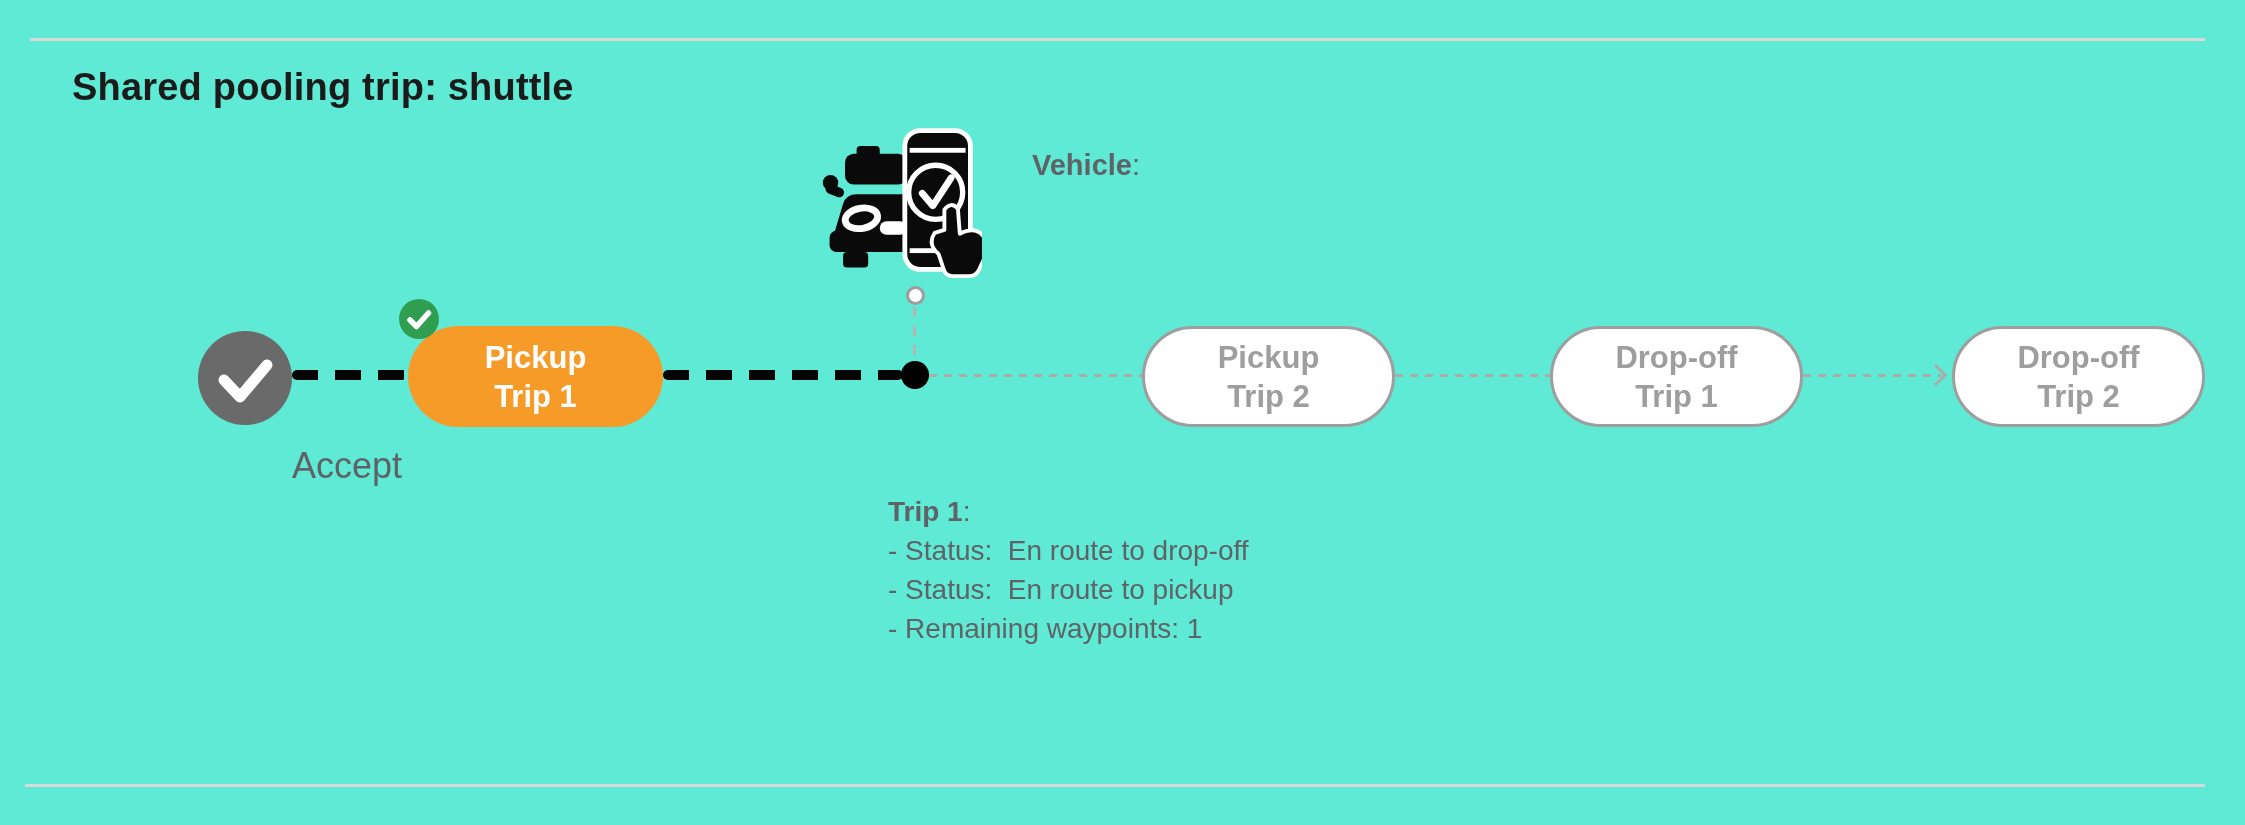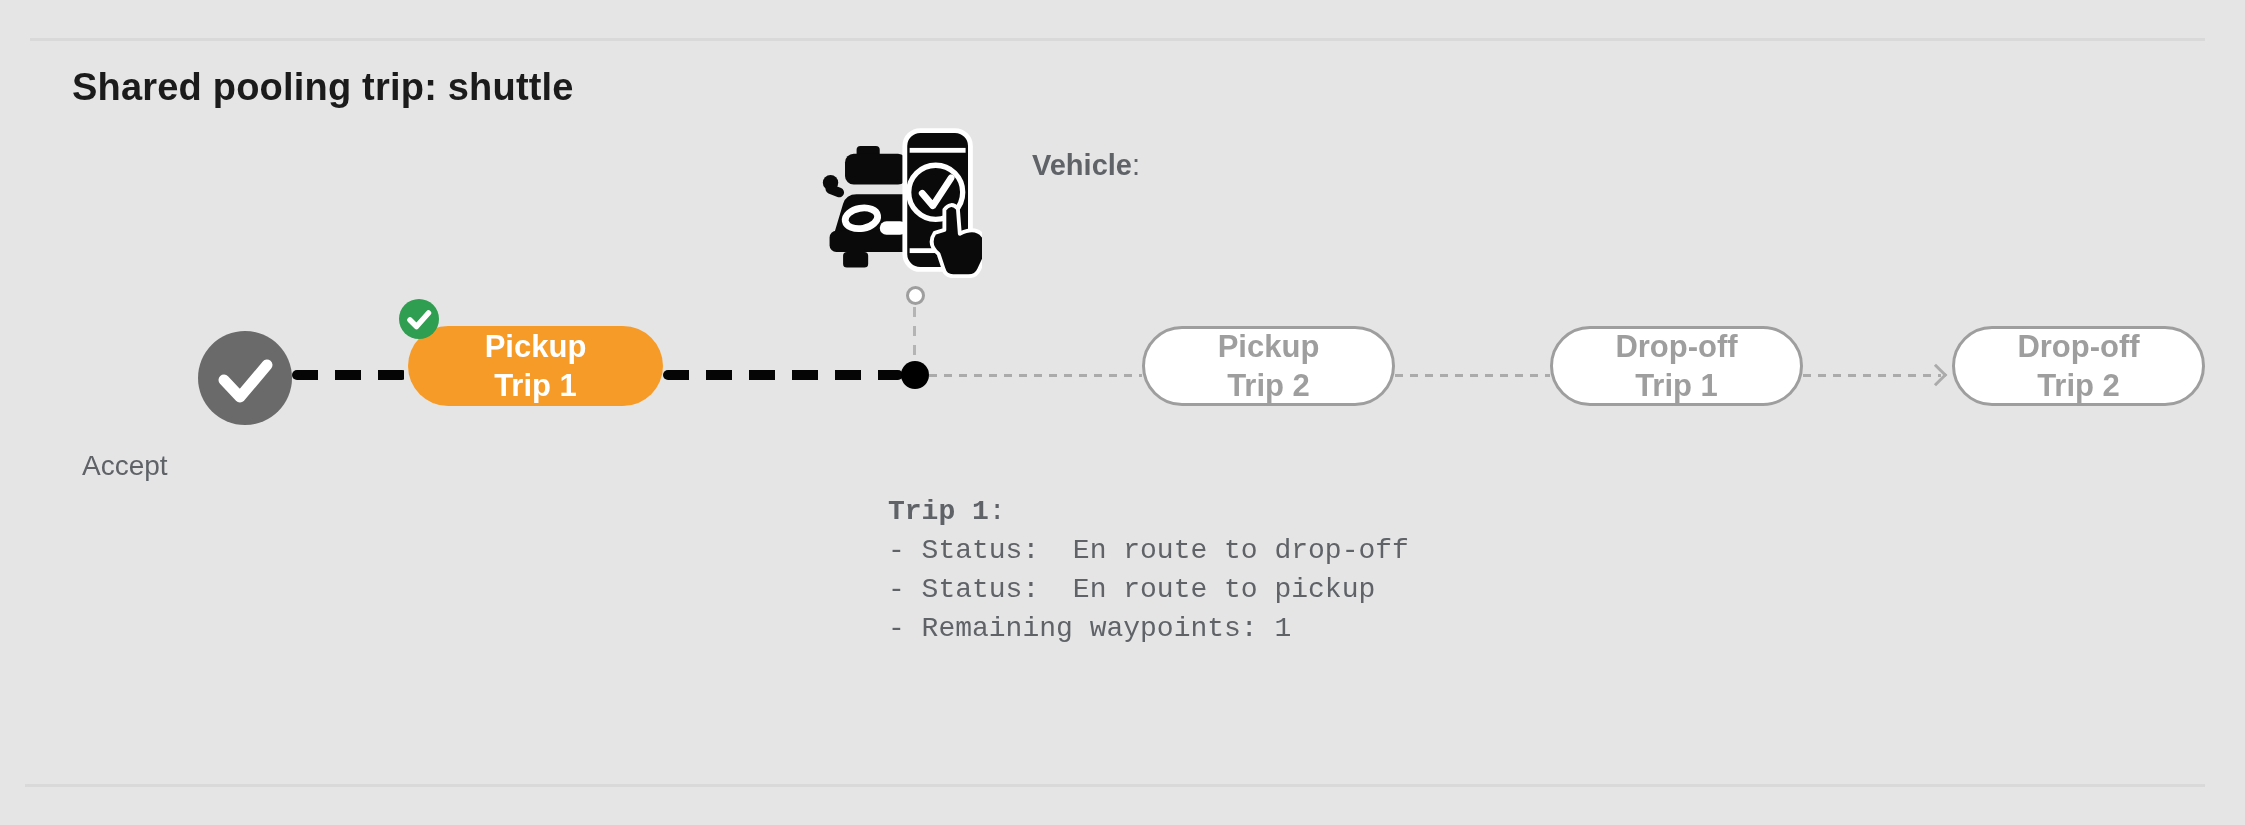--- a/index.html
+++ b/index.html
@@ -9,52 +9,52 @@
     --upcoming_gray:#9E9E9E;
     --text_gray:#5F6368;
     --title_black:#1B1B1B;
     --connector_black:#050505;
     --connector_gray:#ABABAB;
     --divider_gray:#D9D9D9;
   }
   *{margin:0;padding:0;box-sizing:border-box;}
   html,body{background:#fff;}
   body{font-family:"Liberation Sans",sans-serif;}
-  .canvas{position:relative;width:2245px;height:825px;background:#e5e5e5;overflow:hidden;}
+  .canvas{position:relative;width:2245px;height:825px;background:#5eead4;overflow:hidden;}
 
   .divider{position:absolute;height:3px;background:var(--divider_gray);}
   .divider.top{left:30px;top:38px;width:2175px;}
   .divider.bottom{left:25px;top:784px;width:2180px;}
 
   .page-title{position:absolute;left:72px;top:66px;font-size:38px;font-weight:700;color:var(--title_black);letter-spacing:0.2px;}
 
   .vehicle-icon{position:absolute;left:818px;top:122px;width:164px;height:156px;}
 
   .vehicle-info{position:absolute;left:1032px;top:144px;color:var(--text_gray);font-size:29px;line-height:43px;}
-  .status-block{position:absolute;left:888px;top:492px;color:var(--text_gray);font-size:28px;line-height:39px;font-family:Liberation Mono, monospace;}
+  .status-block{position:absolute;left:888px;top:492px;color:var(--text_gray);font-size:28px;line-height:39px;}
   .b{font-weight:700;}
   .pre{white-space:pre-wrap;}
 
   
   .big-circle{position:absolute;left:198px;top:331px;width:94px;height:94px;border-radius:50%;background:var(--completed_gray);}
   .big-circle svg{position:absolute;inset:0;}
-  .accept-label{position:absolute;left:82px;top:446px;width:300px;text-align:left;color:var(--text_gray);font-size:28px;line-height:40px;}
+  .accept-label{position:absolute;left:102px;top:446px;width:300px;text-align:right;color:var(--text_gray);font-size:36px;line-height:40px;}
 
   .conn-black{position:absolute;top:370px;height:10px;border-radius:5px;
     background:repeating-linear-gradient(to right,var(--connector_black) 0 26px,transparent 26px 43px);}
   .conn-gray{position:absolute;top:374px;height:3px;
     background:repeating-linear-gradient(to right,var(--connector_gray) 0 8px,transparent 8px 15px);}
   .vdash{position:absolute;left:913px;top:307px;width:3px;height:52px;
     background:repeating-linear-gradient(to bottom,#B4B4B4 0 10px,transparent 10px 19px);}
   .ring{position:absolute;left:906px;top:286px;width:19px;height:19px;border:3px solid var(--upcoming_gray);border-radius:50%;background:#fff;}
   .dot{position:absolute;left:901px;top:361px;width:28px;height:28px;border-radius:50%;background:#000;}
   .chevron{position:absolute;left:1928px;top:367px;width:16px;height:16px;
     border-top:3px solid var(--connector_gray);border-right:3px solid var(--connector_gray);transform:rotate(45deg);}
 
-  .pill{position:absolute;top:326px;height:80px;border-radius:51px;display:flex;flex-direction:column;
+  .pill{position:absolute;top:326px;height:101px;border-radius:51px;display:flex;flex-direction:column;
     align-items:center;justify-content:center;font-weight:700;font-size:31px;line-height:39px;text-align:center;}
   .pill--active{left:408px;width:255px;background:var(--accent_orange);color:#fff;border:none;}
   .pill--upcoming{background:#fff;border:3px solid var(--upcoming_gray);color:var(--upcoming_gray);}
   .pill#pill-pickup-2{left:1142px;width:253px;}
   .pill#pill-dropoff-1{left:1550px;width:253px;}
   .pill#pill-dropoff-2{left:1952px;width:253px;}
 
   .badge{position:absolute;left:399px;top:299px;width:40px;height:40px;border-radius:50%;background:var(--success_green);}
   .badge svg{position:absolute;inset:0;}
 </style>

